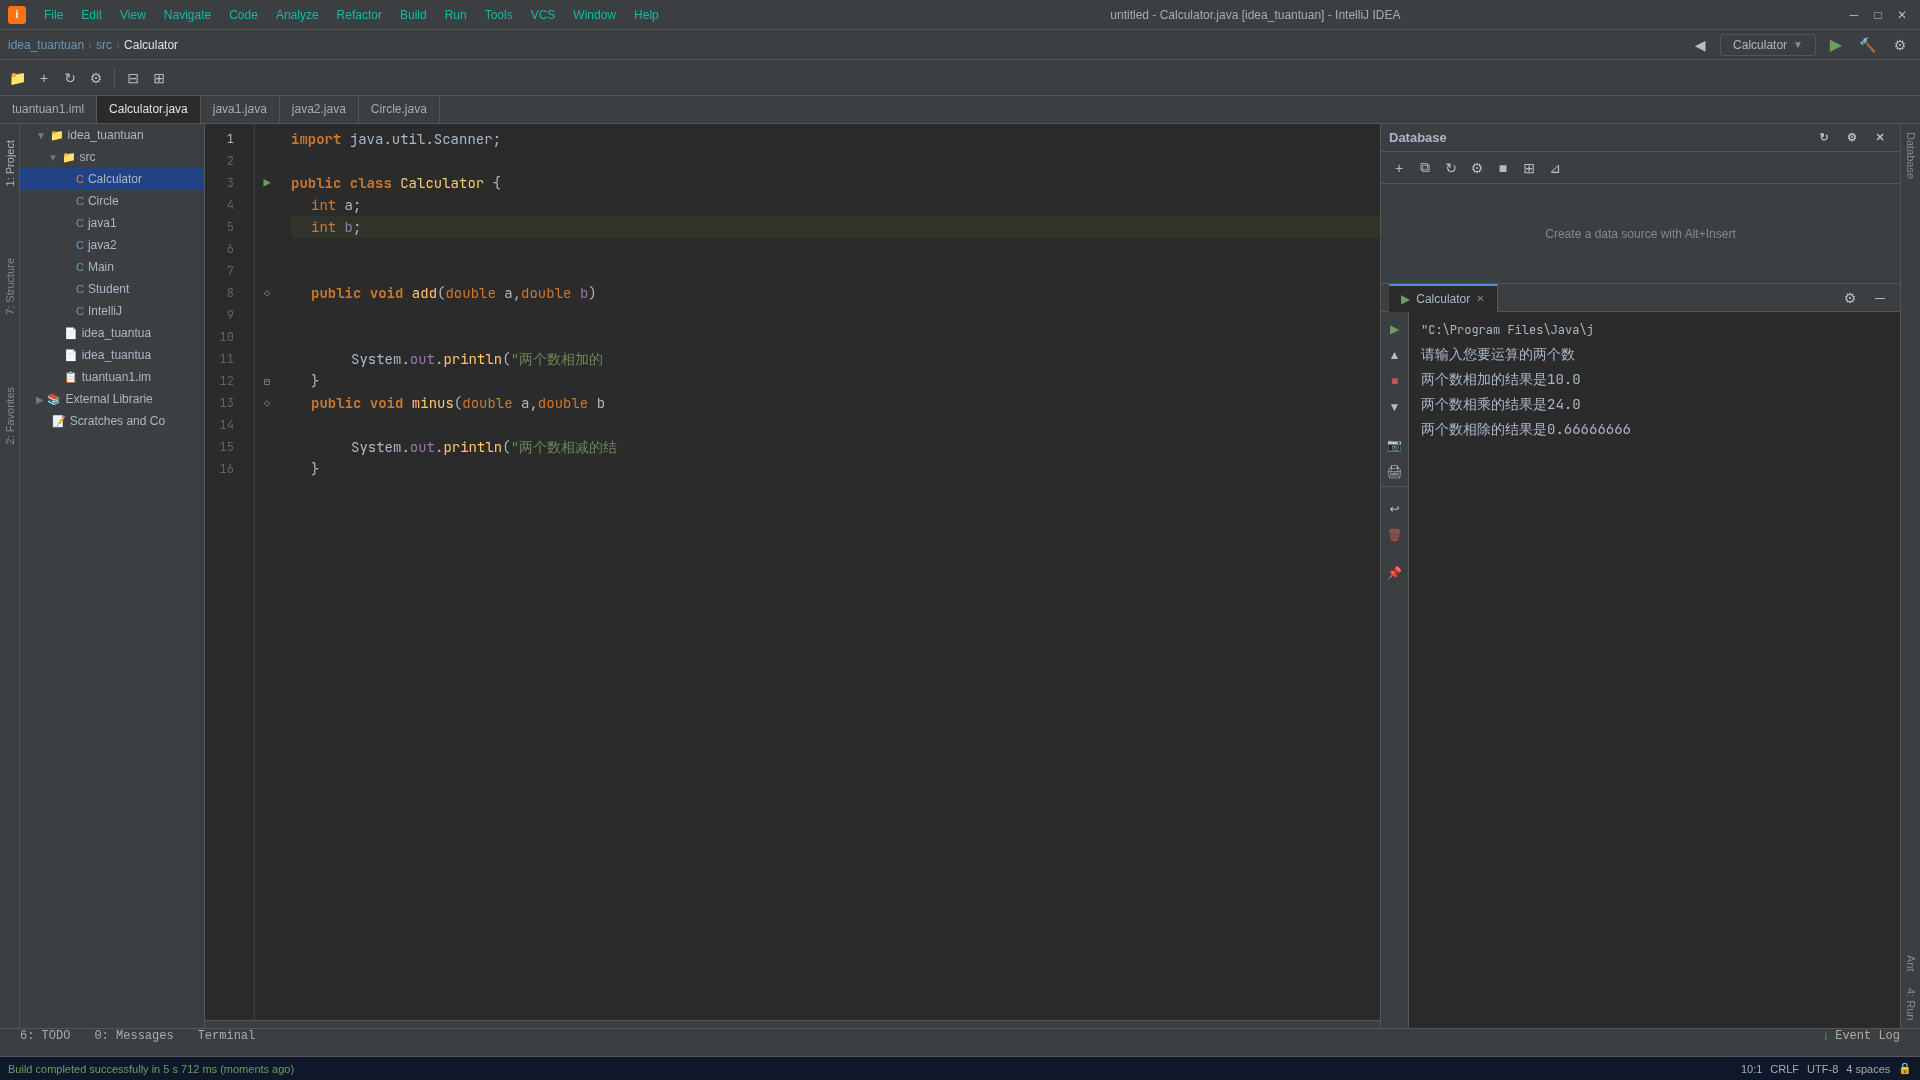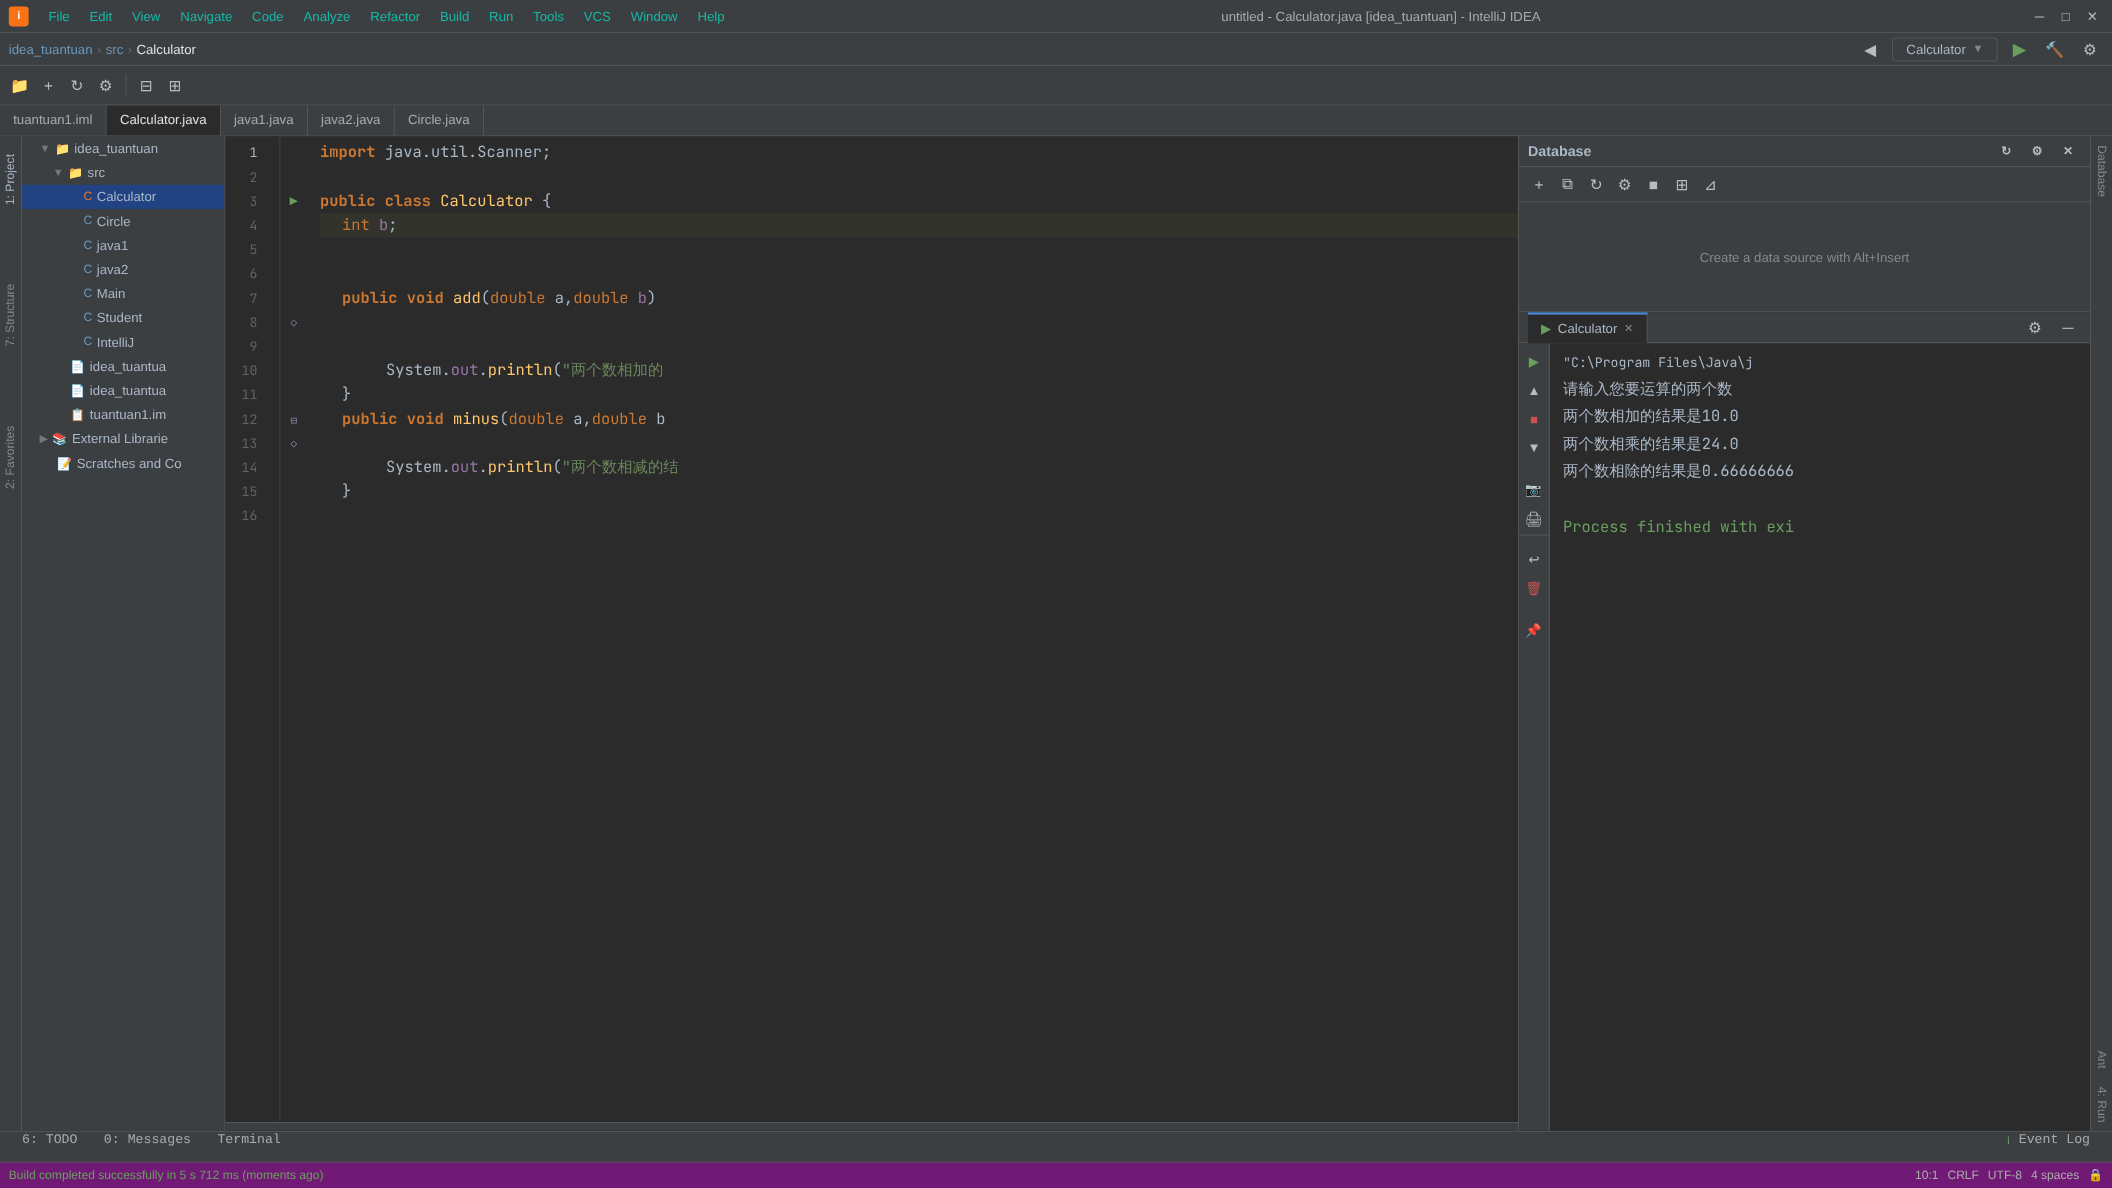--- a/index.html
+++ b/index.html
@@ -246,21 +246,21 @@
     .run-btn { width: 22px; height: 22px; display: flex; align-items: center; justify-content: center; color: #bbb; cursor: pointer; font-size: 12px; }
 
     
     ::-webkit-scrollbar { width: 8px; height: 8px; }
     ::-webkit-scrollbar-track { background: #3c3f41; }
     ::-webkit-scrollbar-thumb { background: #555; border-radius: 4px; }
 
     
     #statusbar {
       height: 24px;
-      background: #701a75;
+      background: #0f172a;
       display: flex;
       align-items: center;
       padding: 0 8px;
       font-size: 11px;
       color: #aaa;
       border-top: 1px solid #555;
       gap: 12px;
     }
     #statusbar .status-left { display: flex; align-items: center; gap: 6px; flex: 1; }
     #statusbar .status-right { display: flex; align-items: center; gap: 8px; }
@@ -548,20 +548,23 @@
       </div>
 
       <div id="code-lines">
         <div class="code-line">
           <span class="kw">import</span><span> java.util.</span><span style="color:#a9b7c6;">Scanner</span><span>;</span>
         </div>
         <div class="code-line">&nbsp;</div>
         <div class="code-line">
           <span class="kw">public</span><span> </span><span class="kw">class</span><span> </span><span style="color:#ffc66d;">Calculator</span><span> {</span>
         </div>
+        <div class="code-line">
+          <span style="padding-left:20px;"><span class="kw2">int</span><span> </span><span style="color:#a9b7c6;">a</span><span>;</span></span>
+        </div>
         <div class="code-line highlight-line">
           <span style="padding-left:20px;"><span class="kw2">int</span><span> </span><span style="color:#9876aa;">b</span><span>;</span></span>
         </div>
         <div class="code-line">&nbsp;</div>
         <div class="code-line">&nbsp;</div>
         <div class="code-line">
           <span style="padding-left:20px;"><span class="kw">public</span><span> </span><span class="kw">void</span><span> </span><span style="color:#ffc66d;">add</span><span>(</span><span class="kw2">double</span><span> </span><span style="color:#a9b7c6;">a</span><span>,</span><span class="kw2">double</span><span> </span><span style="color:#9876aa;">b</span><span>)</span></span>
         </div>
         <div class="code-line">&nbsp;</div>
         <div class="code-line">&nbsp;</div>
@@ -641,21 +644,20 @@
           <div class="run-btn">📌</div>
         </div>
 
         <div id="run-output">
           <span class="run-line path">"C:\Program Files\Java\j</span>
           <span class="run-line input-prompt">请输入您要运算的两个数</span>
           <span class="run-line result">两个数相加的结果是10.0</span>
           <span class="run-line result">两个数相乘的结果是24.0</span>
           <span class="run-line result">两个数相除的结果是0.66666666</span>
           <span class="run-line">&nbsp;</span>
-          <span class="run-line process">Process finished with exi</span>
         </div>
       </div>
     </div>
   </div>
 
   <div class="side-label-right">
     <div style="writing-mode:vertical-rl;text-orientation:mixed;font-size:11px;color:#888;cursor:pointer;padding:8px 4px;">Database</div>
     <div style="flex:1;"></div>
     <div style="writing-mode:vertical-rl;text-orientation:mixed;font-size:11px;color:#888;cursor:pointer;padding:8px 4px;">Ant</div>
     <div style="writing-mode:vertical-rl;text-orientation:mixed;font-size:11px;color:#888;cursor:pointer;padding:8px 4px;">4: Run</div>

